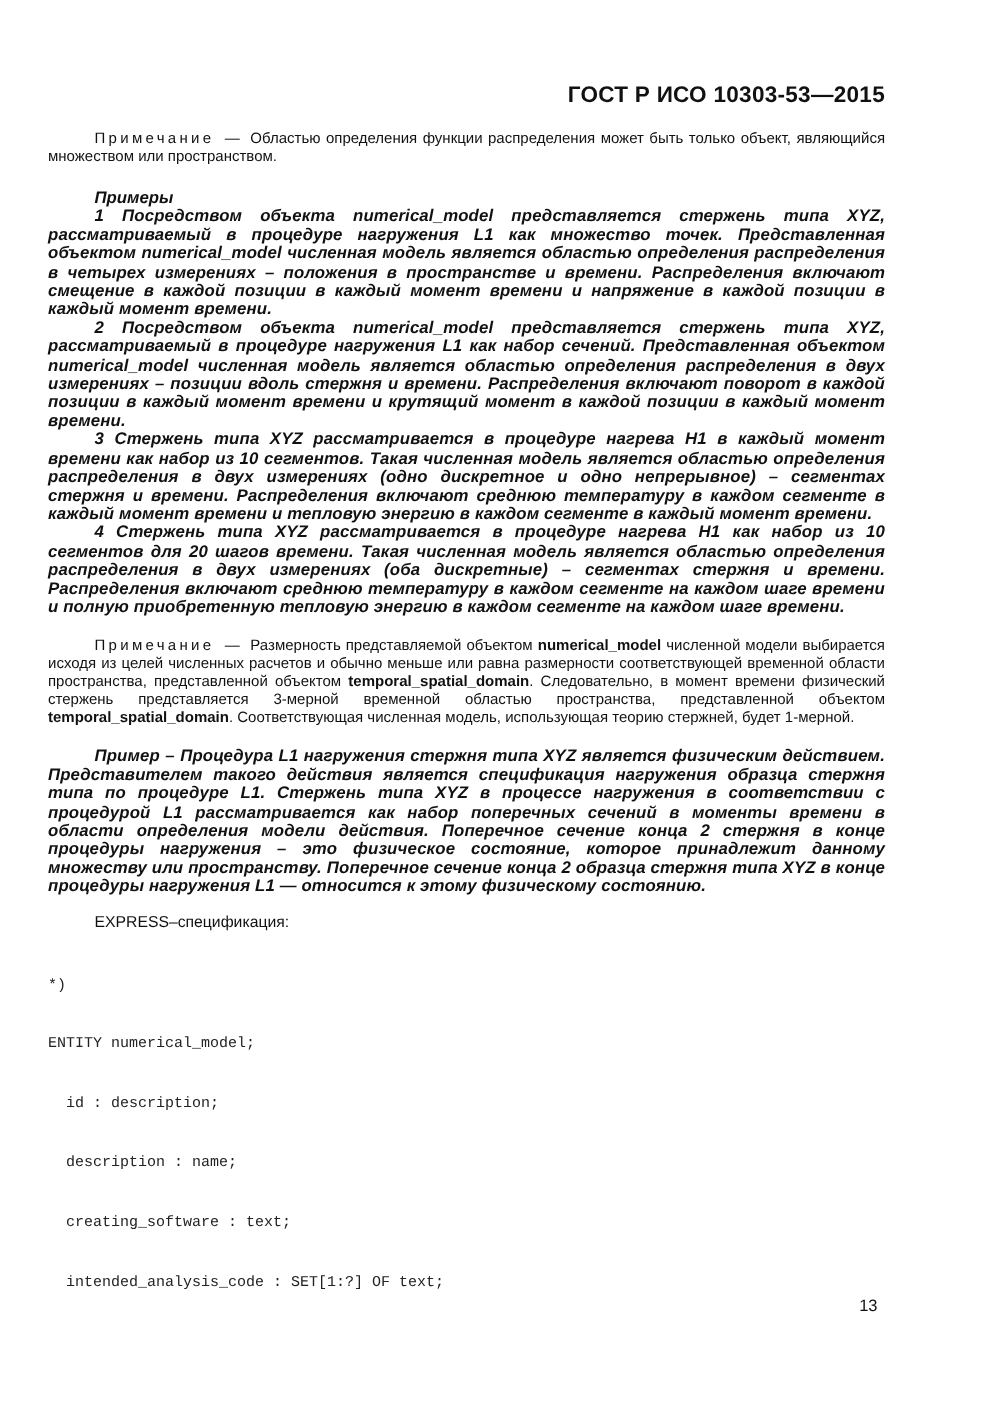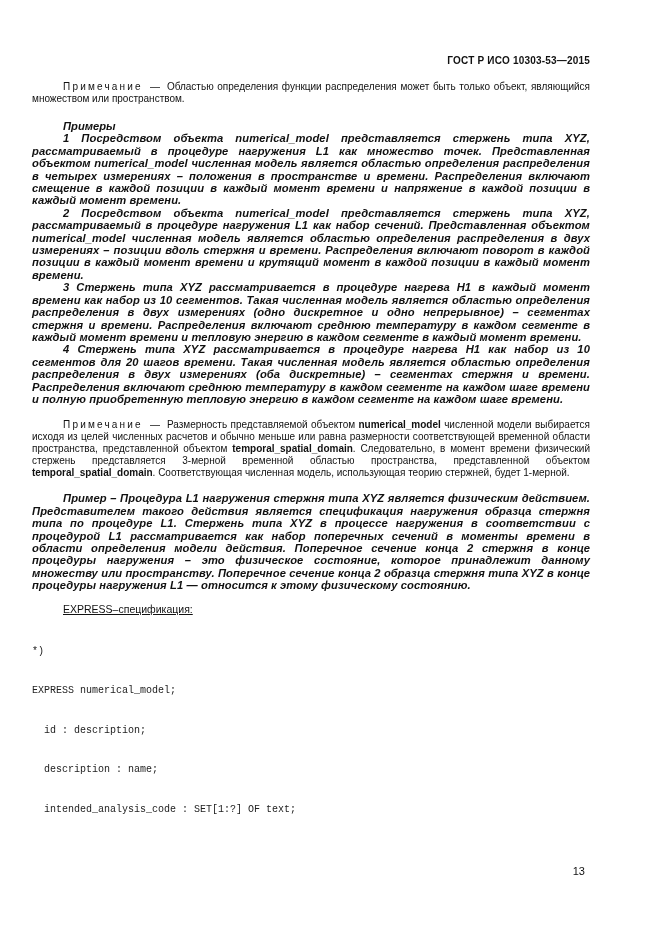--- a/index.html
+++ b/index.html
@@ -12,21 +12,21 @@
     font-family: "Liberation Sans", sans-serif;
     color: #111111;
     overflow: hidden;
   }
   .content {
     padding: 55px 71px 0 32px; 
   }
   .doc-header {
     text-align: right;
     font-weight: bold;
-    font-size: 10px;
+    font-size: 15px;
     letter-spacing: 0.2px;
     margin-bottom: 15px;
   }
   .note {
     font-size: 10px;
     line-height: 12px;
     text-align: justify;
     text-indent: 31px;
   }
   .note-label { letter-spacing: 2.2px; }
@@ -50,21 +50,21 @@
     letter-spacing: 0.1px;
   }
   .ex-single { margin-top: 13px; }
   .section-heading {
     font-size: 10.5px;
     line-height: 12.5px;
     padding-left: 31px;
     margin-top: 11px;
     margin-bottom: 3px;
   }
-  .underlined { text-decoration: underline; }
+  .underlined { }
   .code {
     font-family: "Liberation Mono", "DejaVu Sans Mono", monospace;
     font-size: 10px;
     line-height: 13.2px;
     white-space: pre;
     color: #222222;
   }
   .page-number {
     position: absolute;
     right: 76px;
@@ -89,23 +89,24 @@
     <p class="ex">4 Стержень типа XYZ рассматривается в процедуре нагрева H1 как набор из 10 сегментов для 20 шагов времени. Такая численная модель является областью определения распределения в двух измерениях (оба дискретные) – сегментах стержня и времени. Распределения включают среднюю температуру в каждом сегменте на каждом шаге времени и полную приобретенную тепловую энергию в каждом сегменте на каждом шаге времени.</p>
 
     <p class="note note-dim"><span class="note-label">Примечание</span><span class="note-dash">—</span><span>Размерность представляемой объектом </span><b>numerical_model</b><span> численной модели выбирается исходя из целей численных расчетов и обычно меньше или равна размерности соответствующей временной области пространства, представленной объектом </span><b>temporal_spatial_domain</b><span>. Следовательно, в момент времени физический стержень представляется 3-мерной временной областью пространства, представленной объектом </span><b>temporal_spatial_domain</b><span>. Соответствующая численная модель, использующая теорию стержней, будет 1-мерной.</span></p>
 
     <p class="ex ex-single">Пример – Процедура L1 нагружения стержня типа XYZ является физическим действием. Представителем такого действия является спецификация нагружения образца стержня типа по процедуре L1. Стержень типа XYZ в процессе нагружения в соответствии с процедурой L1 рассматривается как набор поперечных сечений в моменты времени в области определения модели действия. Поперечное сечение конца 2 стержня в конце процедуры нагружения – это физическое состояние, которое принадлежит данному множеству или пространству. Поперечное сечение конца 2 образца стержня типа XYZ в конце процедуры нагружения L1 — относится к этому физическому состоянию.</p>
 
     <p class="section-heading"><span class="underlined">EXPRESS–спецификация:</span></p>
 
     <div class="code">
       <div class="code-line">*)</div>
-      <div class="code-line">EXPRESS numerical_model;</div>
+      <div class="code-line">ENTITY numerical_model;</div>
       <div class="code-line">  id : description;</div>
       <div class="code-line">  description : name;</div>
+      <div class="code-line">  creating_software : text;</div>
       <div class="code-line">  intended_analysis_code : SET[1:?] OF text;</div>
       
       
       
       
     </div>
 
   </div>
 
   <div class="page-number">13</div>

